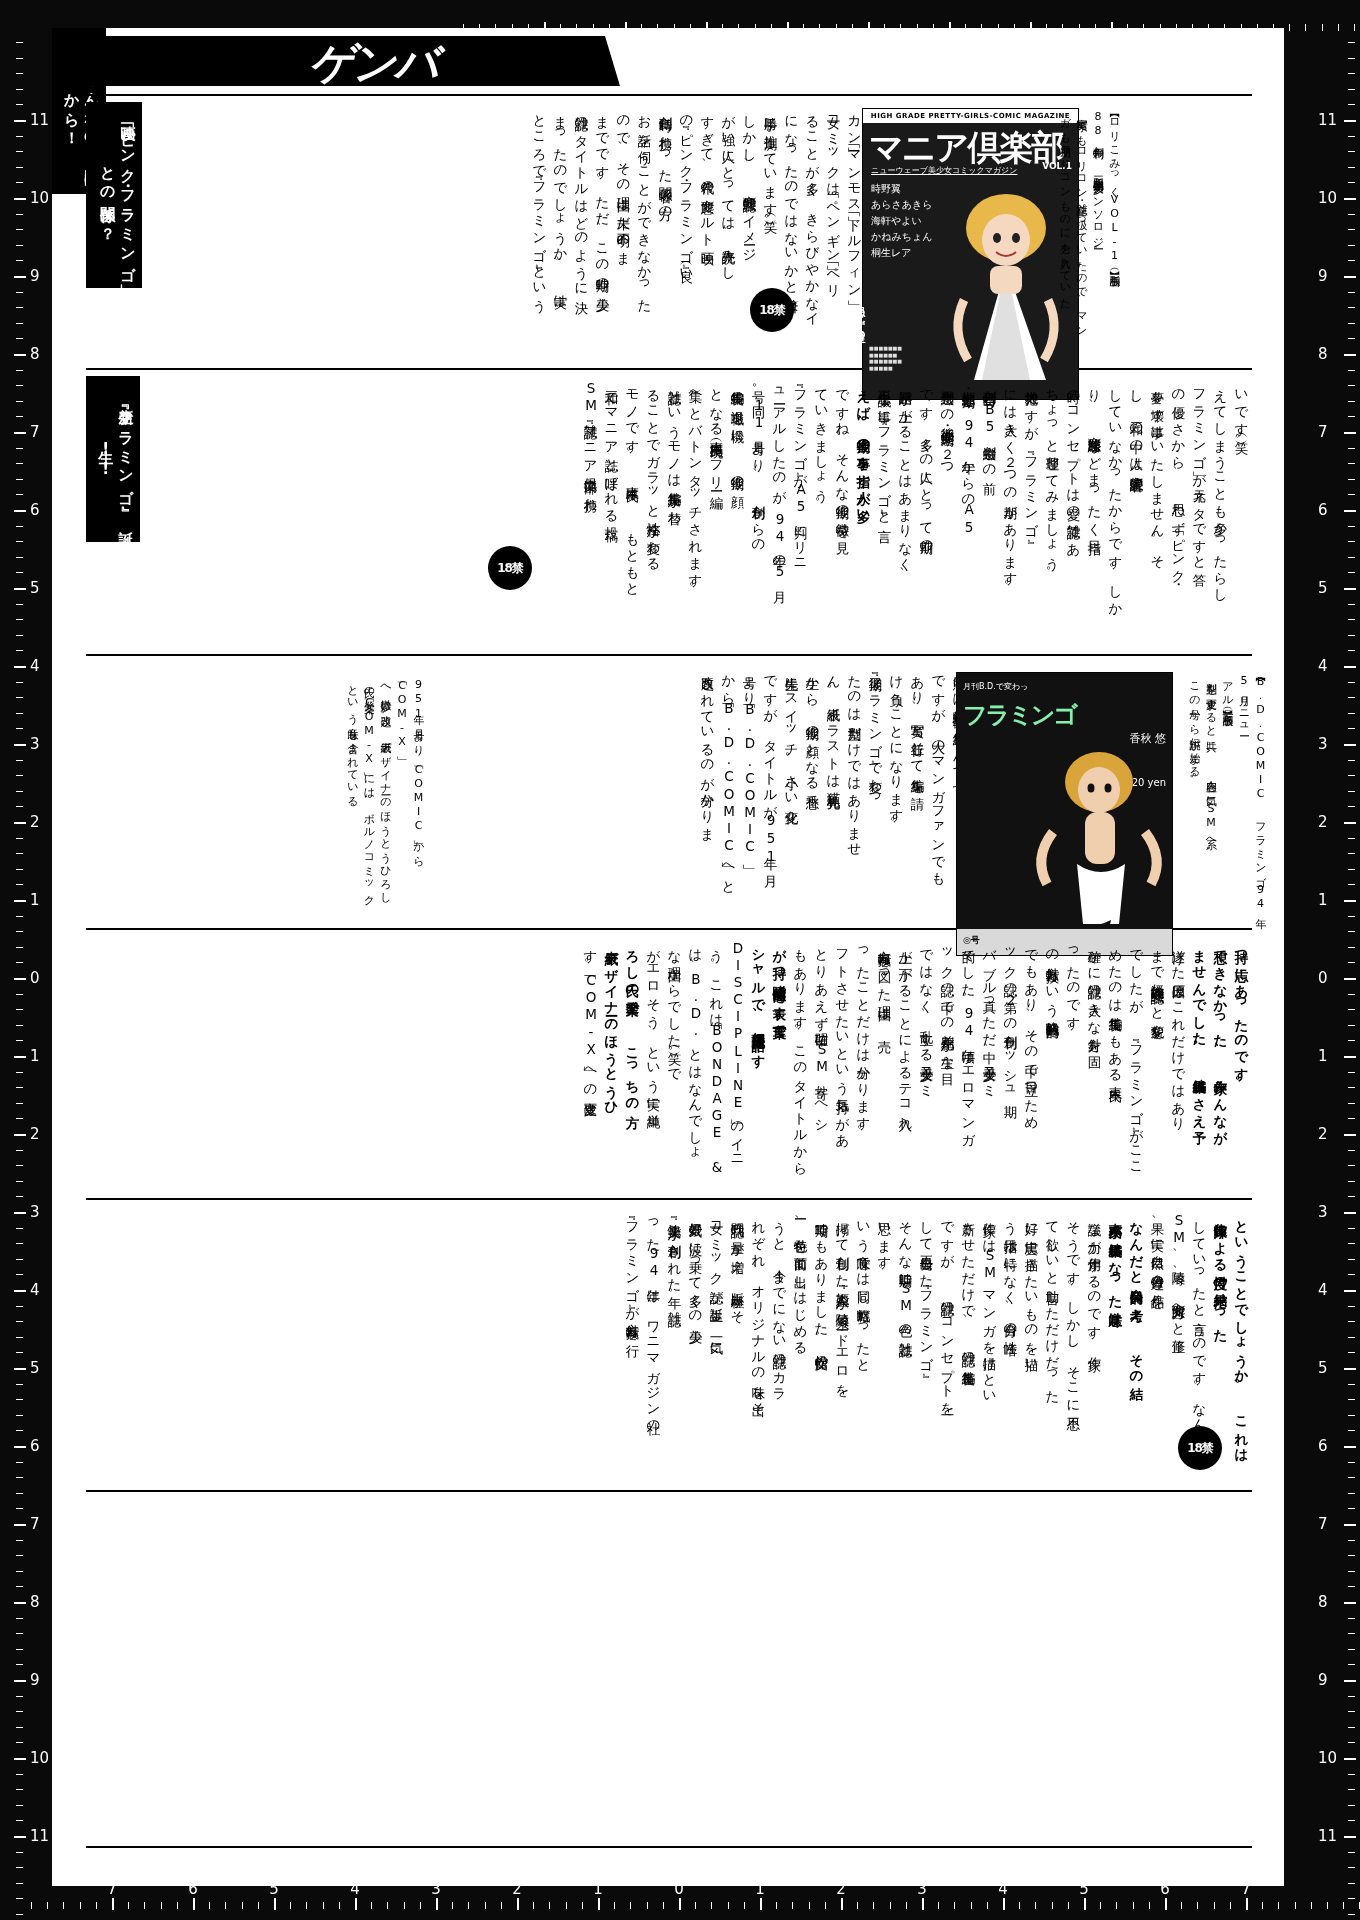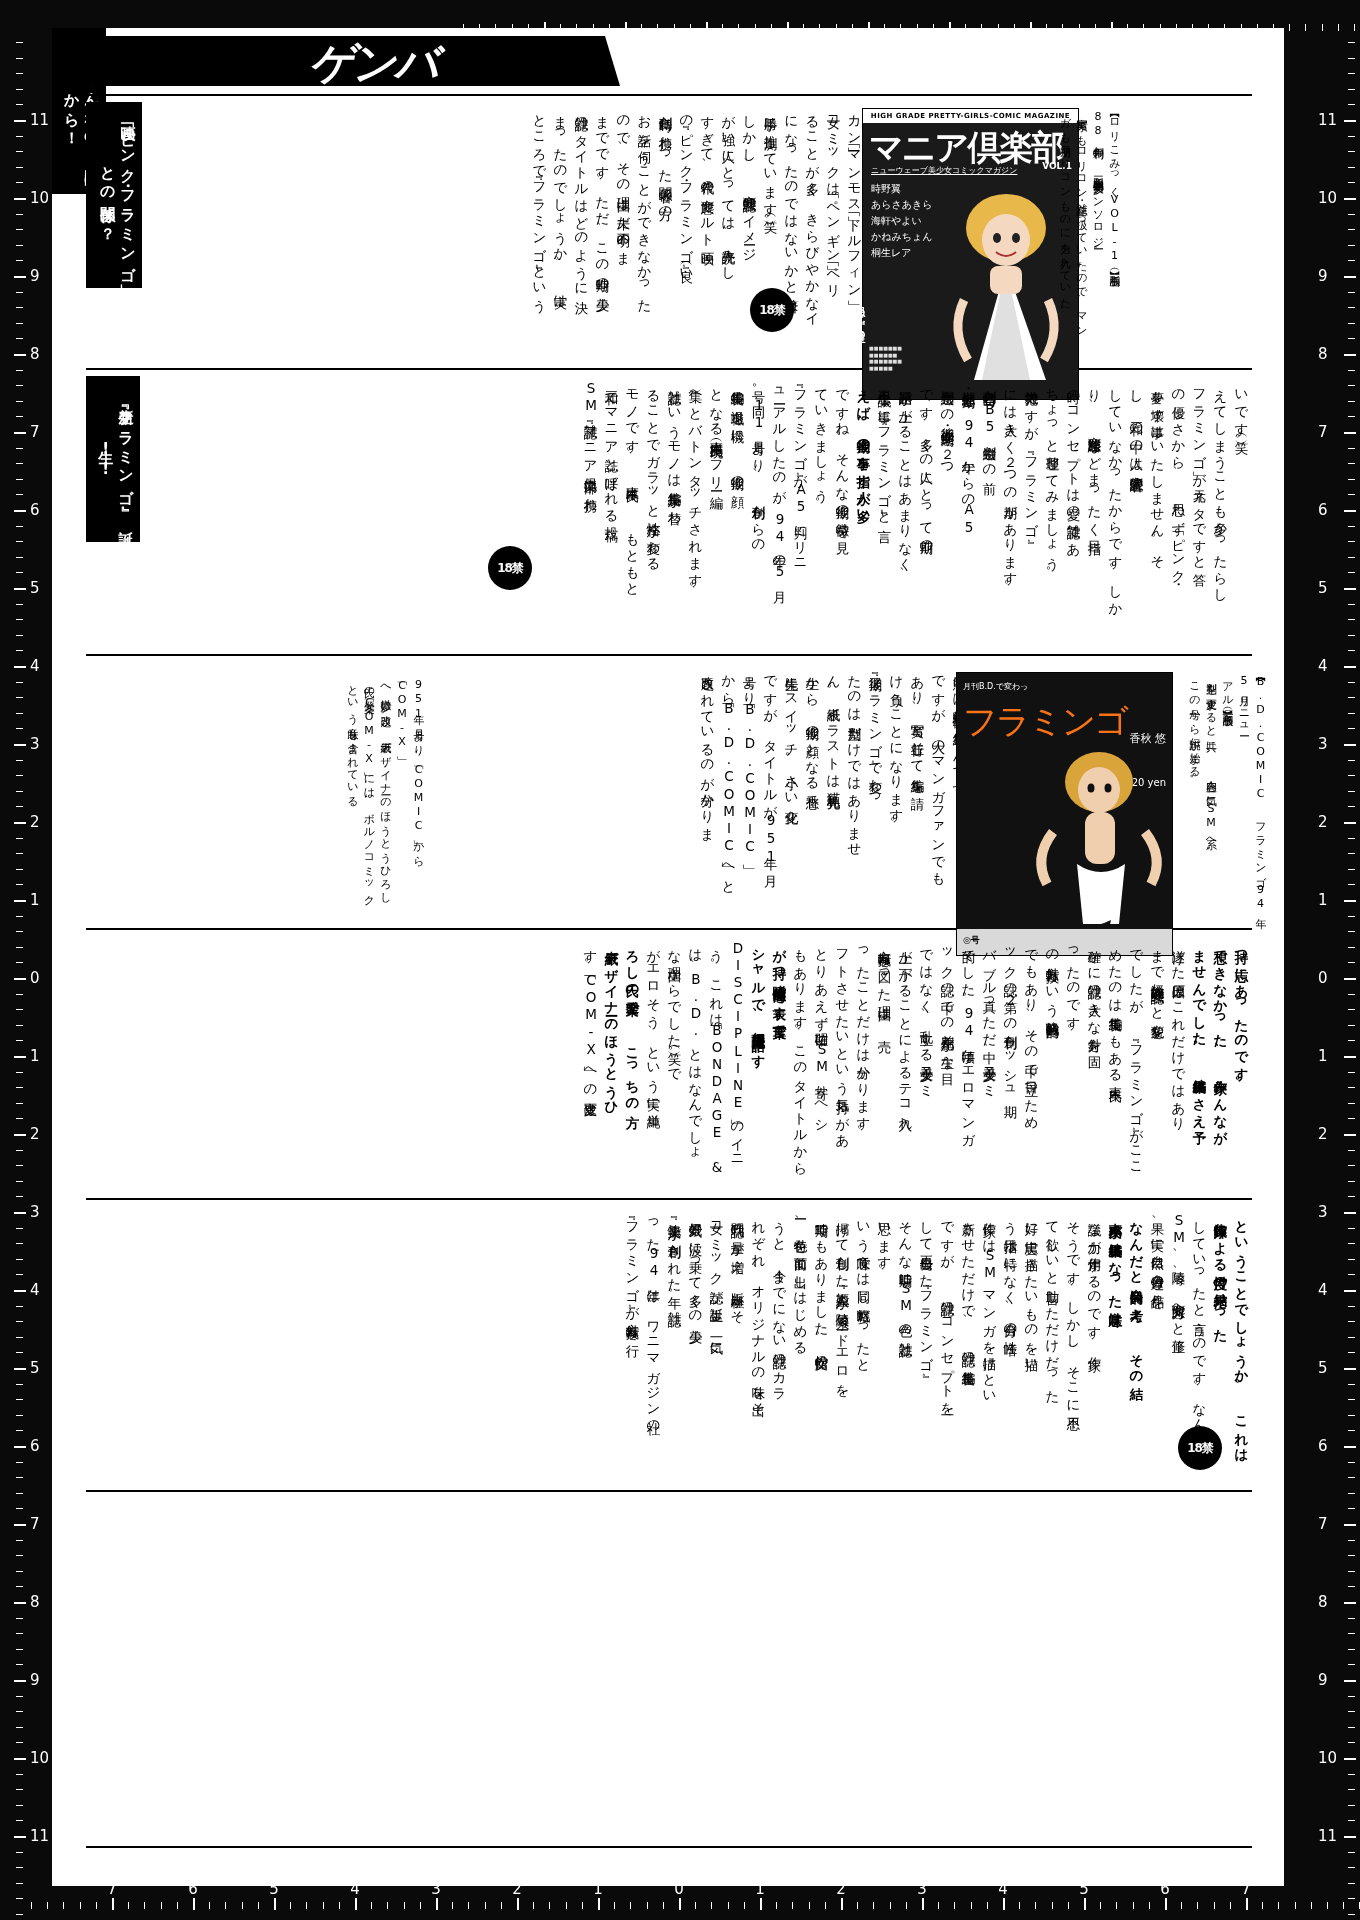--- a/index.html
+++ b/index.html
@@ -69,21 +69,21 @@
   #cover2{left:96px;top:658px;width:240px;height:262px;background:#fff;border:2px solid #000;}
   #cover2 .bd{position:absolute;left:8px;top:6px;font-size:26px;font-weight:bold;color:#000;letter-spacing:-1px;}
   #cover2 .getsu{position:absolute;right:8px;top:8px;font-size:13px;font-weight:bold;}
   #cover2 .pline{position:absolute;left:10px;top:150px;font-size:22px;font-weight:bold;letter-spacing:-1px;}
   #cover2 .katakana{position:absolute;left:8px;top:178px;width:160px;height:70px;background:#000;color:#fff;
      font-size:48px;font-weight:bold;display:flex;align-items:center;justify-content:center;letter-spacing:-4px;}
   #cover2 .tiny{position:absolute;left:10px;bottom:6px;font-size:5px;color:#000;line-height:1.4;width:215px;}
 
   
   #cover3{left:962px;top:650px;width:215px;height:282px;background:#111;}
-  #cover3 .fl{position:absolute;left:6px;top:26px;font-size:34px;font-weight:normal;color:#f97316;letter-spacing:-2px;}
+  #cover3 .fl{position:absolute;left:6px;top:26px;font-size:24px;font-weight:bold;color:#86efac;letter-spacing:-2px;}
   #cover3 .toph{position:absolute;left:6px;top:8px;font-size:8px;color:#fff;}
   #cover3 .author{position:absolute;right:6px;top:58px;font-size:11px;color:#fff;}
   #cover3 .price{position:absolute;right:6px;top:104px;font-size:10px;color:#fff;}
   #cover3 .girl{position:absolute;right:0;bottom:0;width:165px;height:215px;}
   #cover3 .btmbar{position:absolute;left:0;bottom:0;width:100%;height:26px;background:#d9d9d9;}
   #cover3 .btmbar .bt{position:absolute;left:6px;top:5px;font-size:9px;color:#000;font-weight:bold;}
 
   
   .hr{position:absolute;background:#000;height:2px;}
 </style>

